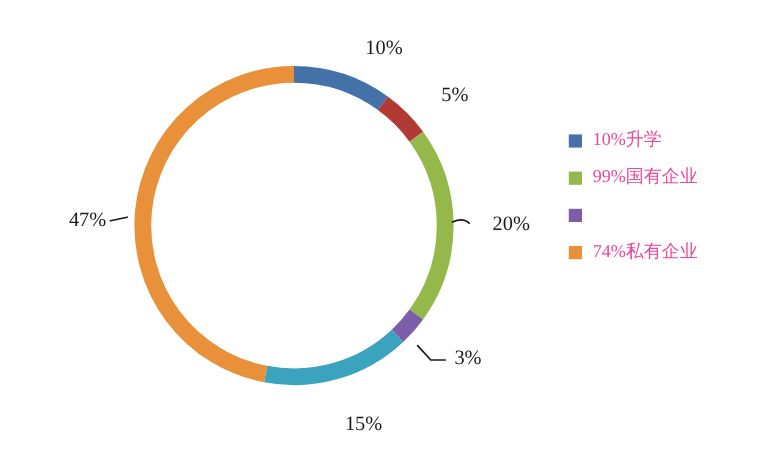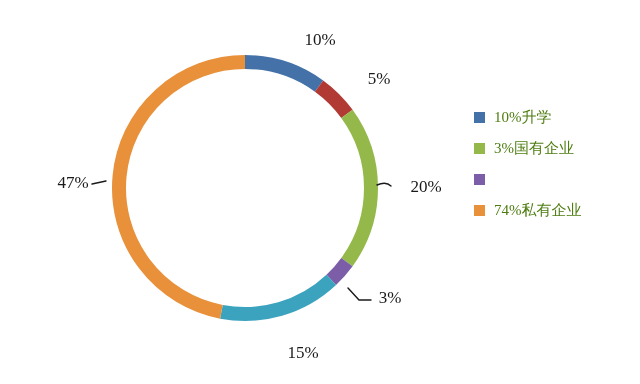--- a/index.html
+++ b/index.html
@@ -52,21 +52,21 @@
   }
   .legend-swatch {
     width: 11px;
     height: 11px;
     flex: 0 0 11px;
     margin-right: 9px;
   }
   .legend-text {
     font-family: "Liberation Serif", "DejaVu Serif", serif;
     font-size: 15px;
-    color: #4d7c0f;
+    color: #ec4899;
     white-space: nowrap;
     line-height: 1;
   }
 </style>
 </head>
 <body>
 
 <div id="chart-root">
 
   <svg class="donut-svg" viewBox="0 0 640 384">
@@ -93,21 +93,21 @@
       </g>
   </svg>
 
   <div id="legend">
       <div class="legend-row">
         <span class="legend-swatch" style="background: rgb(68, 114, 168);"></span>
         <span class="legend-text">10%升学</span>
       </div>
       <div class="legend-row">
         <span class="legend-swatch" style="background: rgb(148, 185, 74);"></span>
-        <span class="legend-text">3%国有企业</span>
+        <span class="legend-text">99%国有企业</span>
       </div>
       <div class="legend-row">
         <span class="legend-swatch" style="background: rgb(123, 94, 167);"></span>
       </div>
       <div class="legend-row">
         <span class="legend-swatch" style="background: rgb(232, 145, 58);"></span>
         <span class="legend-text">74%私有企业</span>
       </div>
     </div>
 

